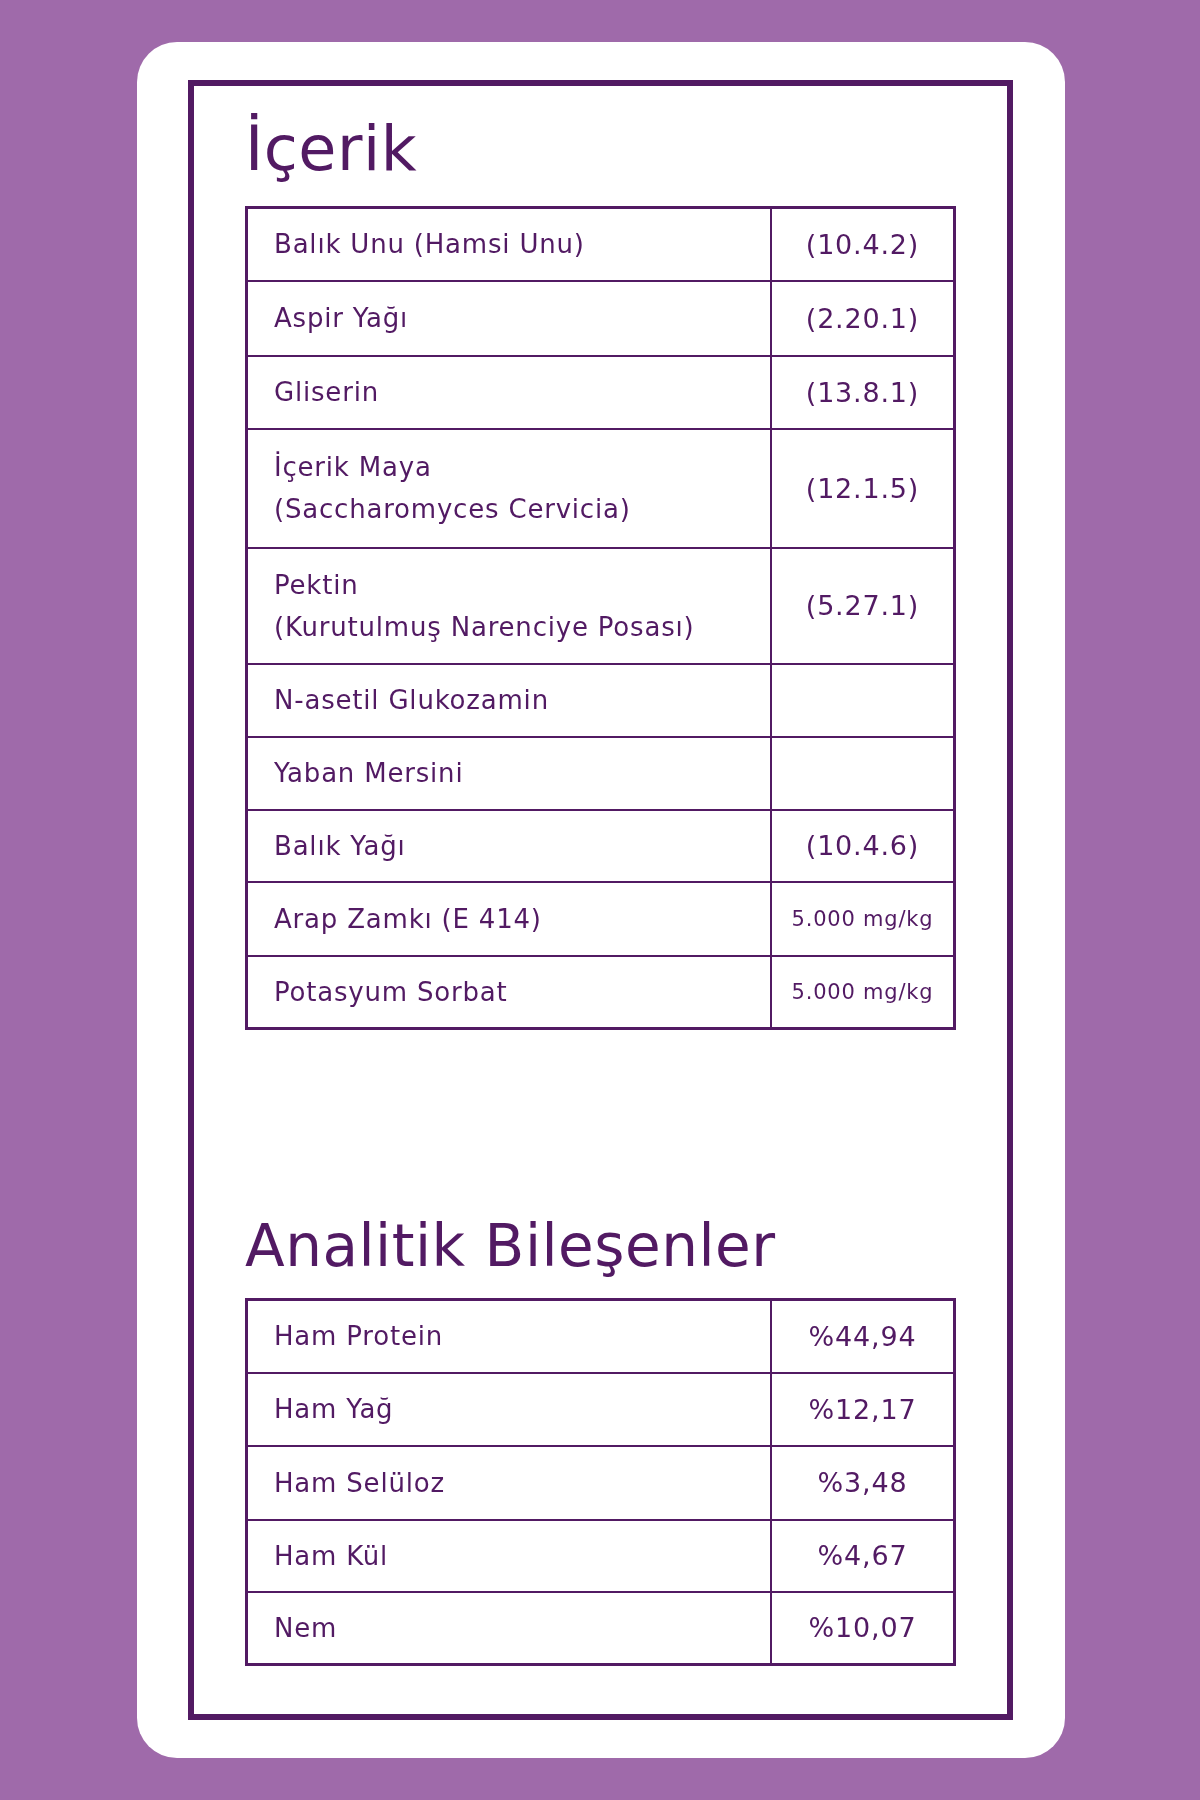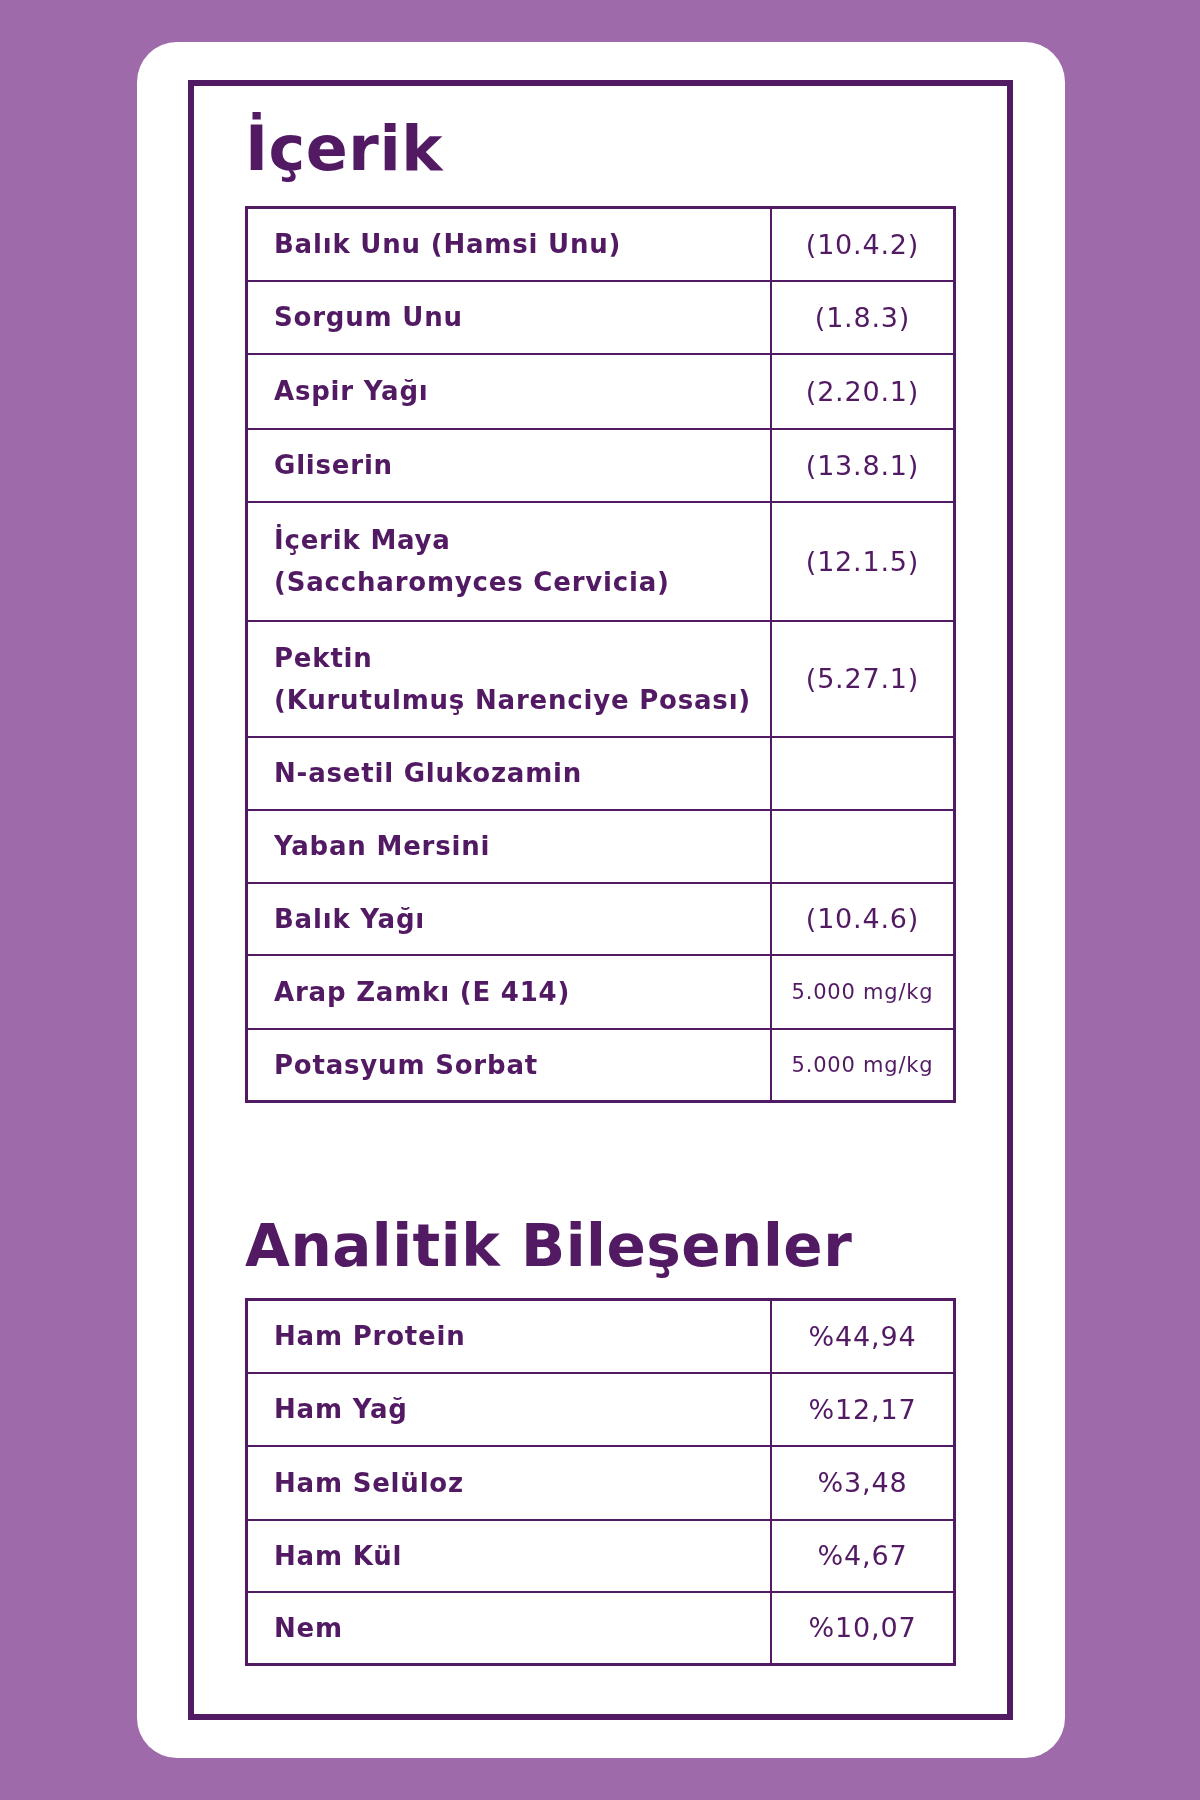--- a/index.html
+++ b/index.html
@@ -1,46 +1,42 @@
 <!DOCTYPE html>
 <html><head>
 <meta charset="utf-8">
 <style>
   html,body{margin:0;padding:0;}
   body{width:1200px;height:1800px;background:#9f6aaa;position:relative;overflow:hidden;font-family:"DejaVu Sans",sans-serif;color:#521a63;}
   .card{position:absolute;left:137px;top:42px;width:928px;height:1716px;background:#fff;border-radius:40px;}
   .frame{position:absolute;left:188px;top:80px;width:813px;height:1628px;border:6px solid #521a63;}
-  .h1{position:absolute;left:245px;font-weight:bold;color:#521a63;letter-spacing:0.5px;}
+  .h1{position:absolute;left:245px;font-weight:normal;color:#521a63;letter-spacing:0.5px;}
   .t1title{top:112px;font-size:62px;}
   .t2title{top:1212px;font-size:58px;}
   table{position:absolute;left:245px;width:711px;border-collapse:collapse;border:3px solid #521a63;}
   td{border:2px solid #521a63;padding:0;vertical-align:middle;}
-  td.n{padding-left:26px;font-weight:bold;font-size:26px;letter-spacing:0.8px;line-height:42px;width:496px;}
+  td.n{padding-left:26px;font-weight:normal;font-size:26px;letter-spacing:0.8px;line-height:42px;width:496px;}
   td.v{text-align:center;font-size:27px;letter-spacing:0.8px;margin-left:19px;}
   td.v.small{font-size:21px;}
   #ing{top:206px;}
   #ana{top:1298px;}
 </style>
 </head>
 <body>
 
 <div class="card"></div>
 <div class="frame"></div>
 
 <div class="h1 t1title">İçerik</div>
 
 <table id="ing">
   <tbody>
       <tr style="height:73px">
         <td class="n">Balık Unu (Hamsi Unu)</td>
         <td class="v">(10.4.2)</td>
-      </tr>
-  <tr style="height:73px">
-        <td class="n">Sorgum Unu</td>
-        <td class="v">(1.8.3)</td>
       </tr>
   <tr style="height:75px">
         <td class="n">Aspir Yağı</td>
         <td class="v">(2.20.1)</td>
       </tr>
   <tr style="height:73px">
         <td class="n">Gliserin</td>
         <td class="v">(13.8.1)</td>
       </tr>
   <tr style="height:119px">

